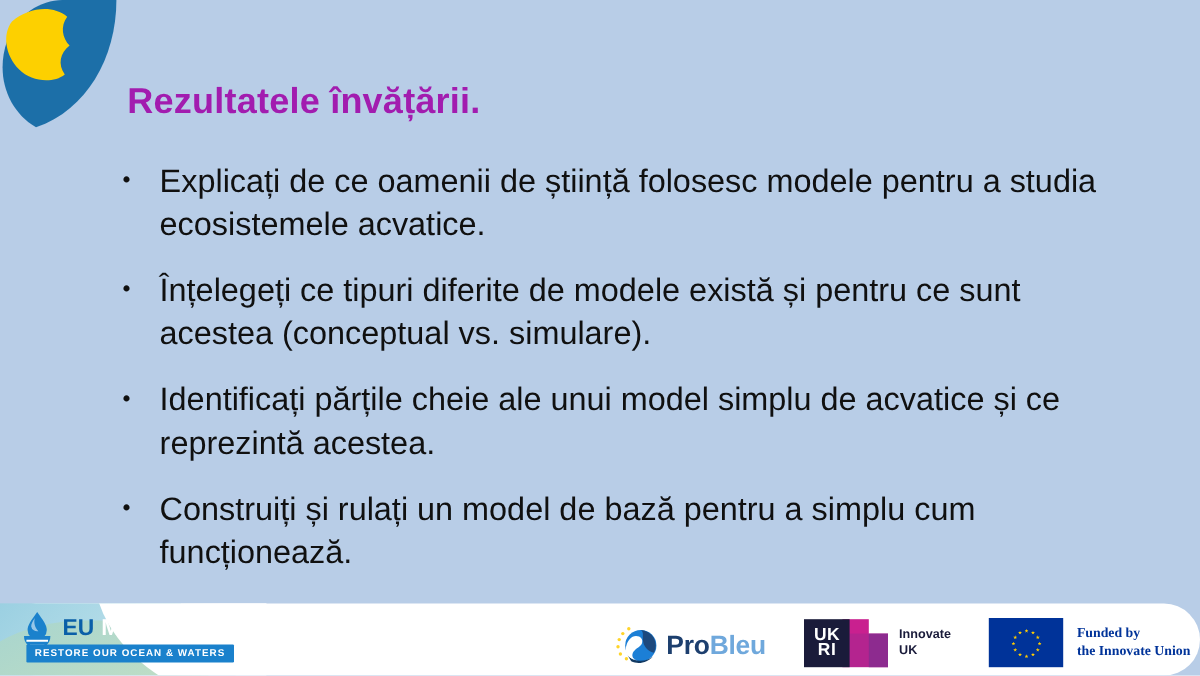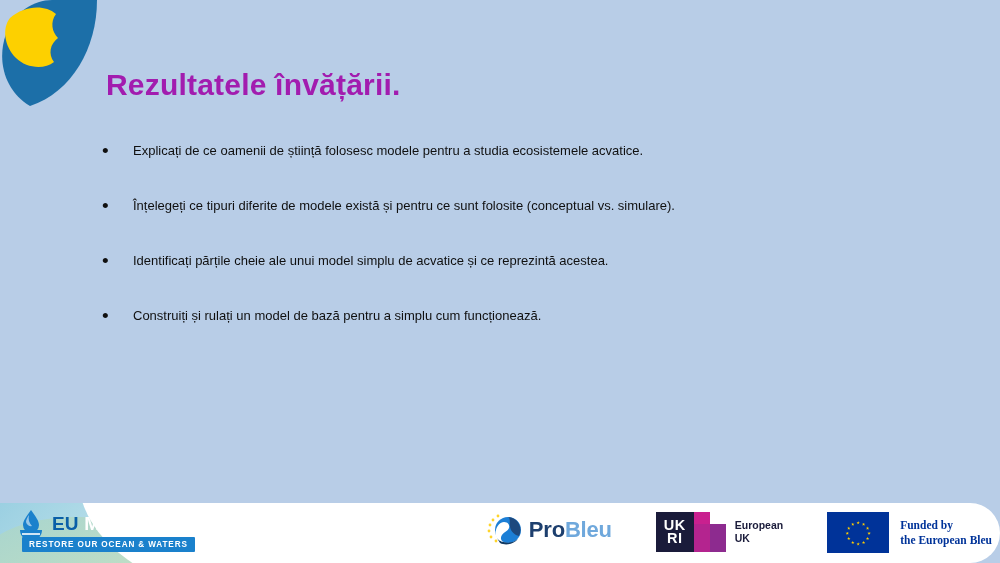--- a/index.html
+++ b/index.html
@@ -60,21 +60,21 @@
     width: 37px;
     font-size: 19px;
     line-height: 36px;
     color: #101010;
     text-align: left;
     padding-left: 6px;
     box-sizing: border-box;
   }
   .bullet-text {
     flex: 1 1 auto;
-    font-size: 13px;
+    font-size: 27px;
     line-height: 36px;
     color: #101010;
   }
 
   
   .footer {
     position: absolute;
     left: 0;
     bottom: 0;
     width: 1000px;
@@ -182,22 +182,22 @@
     text-align: right;
   }
 
   
   .partner-row {
     position: absolute;
     right: 8px;
     top: 9px;
     height: 44px;
     display: flex;
-    align-items: flex-start;
-    gap: 44px;
+    align-items: flex-end;
+    gap: 32px;
   }
   .logo-block {
     display: flex;
     align-items: center;
   }
 
   
   .probleu-emblem {
     width: 36px;
     height: 36px;
@@ -310,21 +310,21 @@
 
   <div class="bullet-list">
 
     <div class="bullet-item">
       <div class="bullet-marker">•</div>
       <div class="bullet-text">Explicați de ce oamenii de știință folosesc modele pentru a studia ecosistemele acvatice.</div>
     </div>
 
     <div class="bullet-item">
       <div class="bullet-marker">•</div>
-      <div class="bullet-text">Înțelegeți ce tipuri diferite de modele există și pentru ce sunt folosite (conceptual vs. simulare).</div>
+      <div class="bullet-text">Înțelegeți ce tipuri diferite de modele există și pentru ce sunt acestea (conceptual vs. simulare).</div>
     </div>
 
     <div class="bullet-item">
       <div class="bullet-marker">•</div>
       <div class="bullet-text">Identificați părțile cheie ale unui model simplu de acvatice și ce reprezintă acestea.</div>
     </div>
 
     <div class="bullet-item">
       <div class="bullet-marker">•</div>
       <div class="bullet-text">Construiți și rulați un model de bază pentru a simplu cum funcționează.</div>
@@ -386,21 +386,21 @@
           <div class="ukri-pink-a"></div>
           <div class="ukri-pink-b"></div>
           <div class="ukri-pink-c"></div>
           <div class="ukri-square"></div>
           <div class="ukri-letters">
             <span>UK</span>
             <span>RI</span>
           </div>
         </div>
         <div class="innovate-text">
-          <div>European</div>
+          <div>Innovate</div>
           <div>UK</div>
         </div>
       </div>
 
       <div class="logo-block">
         <div class="euflag">
           <span class="star" style="left:29.2px;top:9.0px"></span>
           <span class="star" style="left:34.6px;top:10.5px"></span>
           <span class="star" style="left:38.6px;top:14.4px"></span>
           <span class="star" style="left:40.1px;top:19.6px"></span>
@@ -408,19 +408,19 @@
           <span class="star" style="left:34.6px;top:28.7px"></span>
           <span class="star" style="left:29.2px;top:30.2px"></span>
           <span class="star" style="left:23.8px;top:28.7px"></span>
           <span class="star" style="left:19.8px;top:24.8px"></span>
           <span class="star" style="left:18.3px;top:19.6px"></span>
           <span class="star" style="left:19.8px;top:14.4px"></span>
           <span class="star" style="left:23.8px;top:10.5px"></span>
         </div>
         <div class="funded-text">
           <div>Funded by</div>
-          <div>the European Bleu</div>
+          <div>the Innovate Union</div>
         </div>
       </div>
 
     </div>
   </div>
 </div>
 
 </body></html>

